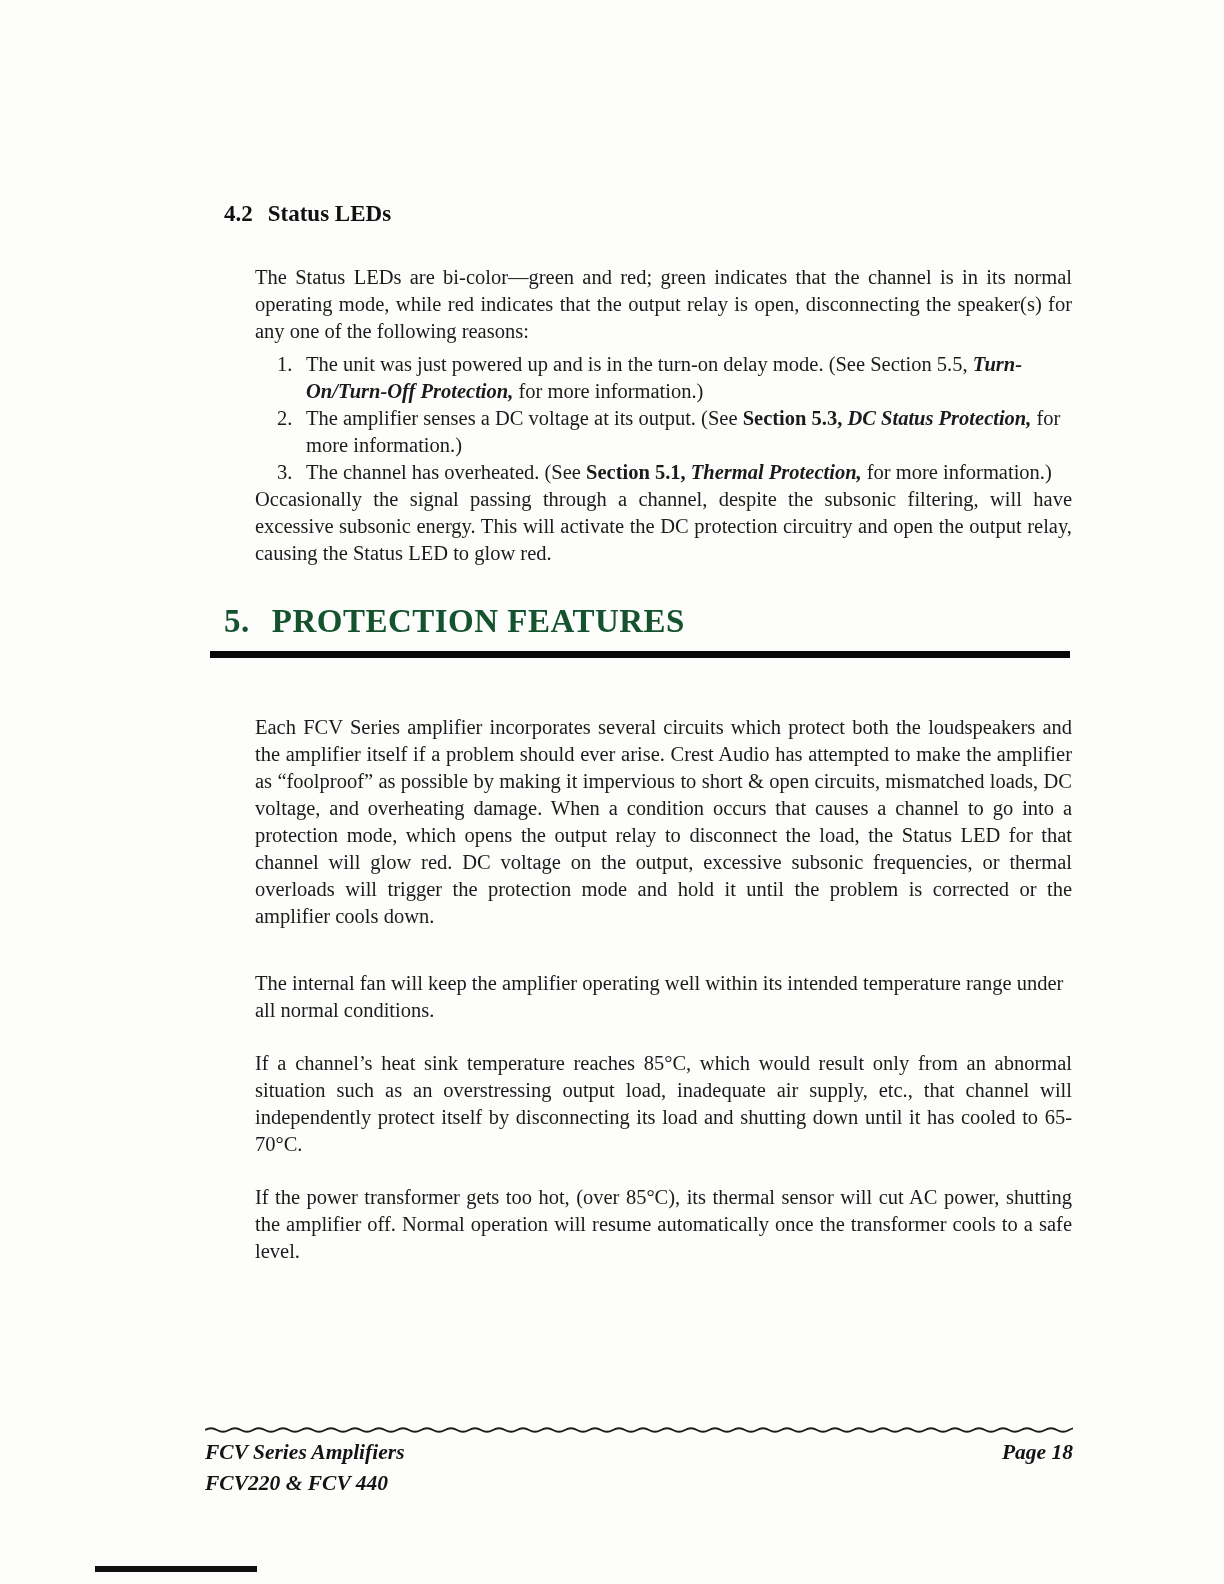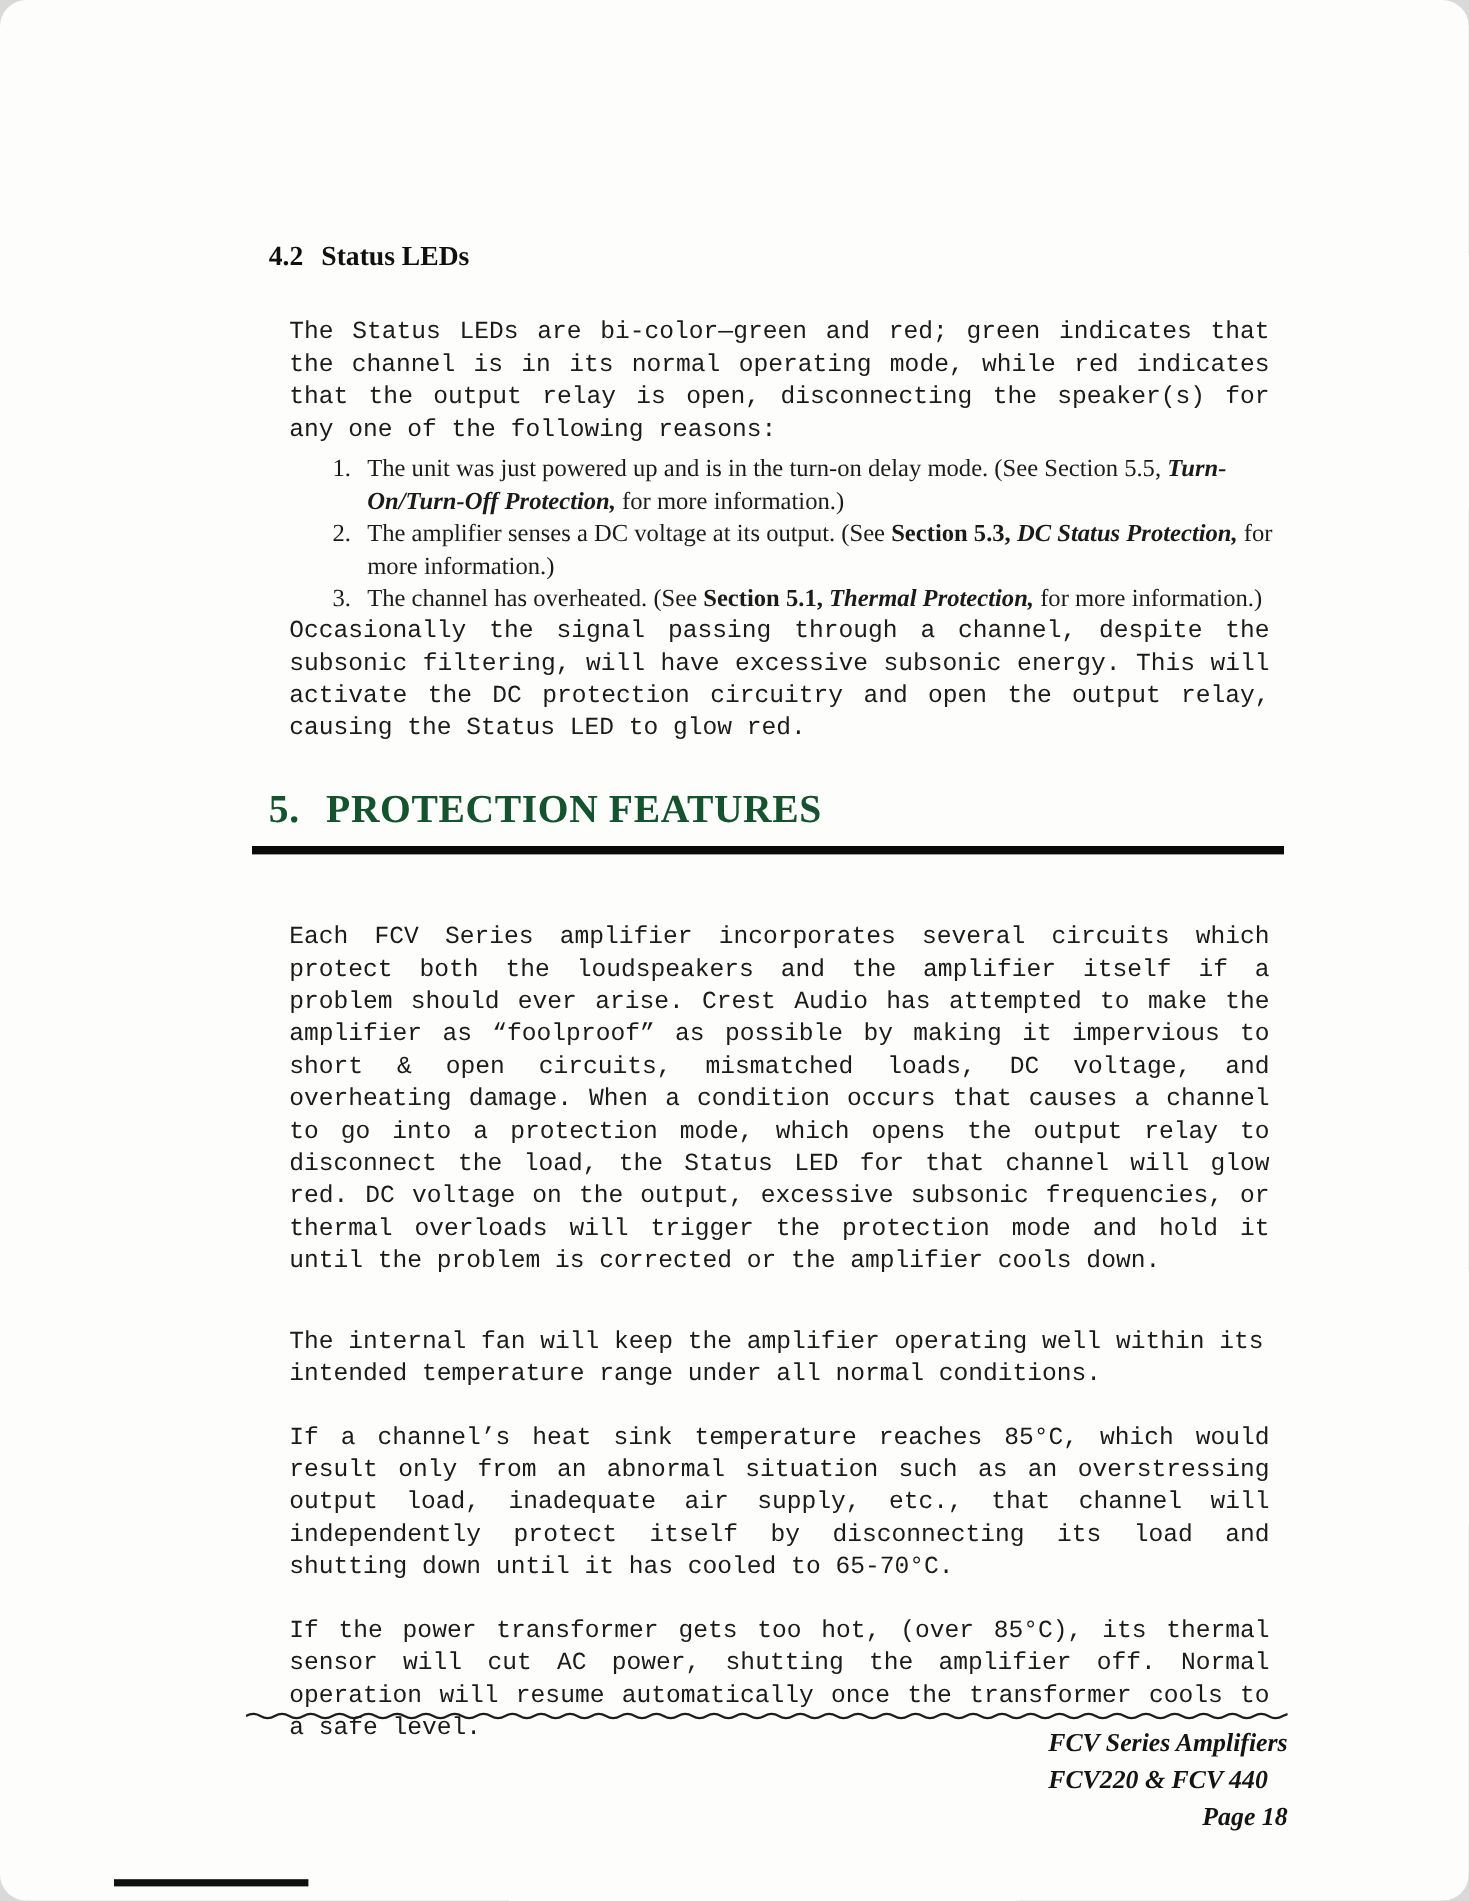--- a/index.html
+++ b/index.html
@@ -5,40 +5,39 @@
   * { margin:0; padding:0; box-sizing:border-box; }
   html, body { background:#d9d9d9; }
   .page {
     position:relative;
     width:1224px; height:1584px;
     margin:0 auto;
     background:#fdfdfb;
     font-family:"Liberation Serif", serif;
     color:#161616;
     overflow:hidden;
-    border-radius:22px;
   }
   .content {
     position:absolute;
     left:224px; top:200px;
     width:848px;
   }
   .h-sub {
     font-size:23px;
     font-weight:bold;
     line-height:28px;
     color:#101010;
   }
   .h-sub .num { display:inline-block; margin-right:15px; }
   .body {
     font-size:20.5px;
     line-height:27px;
     color:#1b1b1b;
   }
-  .indent { margin-left:17px; width:817px;font-family:Liberation Mono, monospace; }
+  .indent { margin-left:31px; width:817px; }
   .just { text-align:justify; }
   .intro { margin-top:36px; }
   .num-list {
     list-style:none;
     margin:6px 0 0 53px;
     width:795px;
   }
   .num-list li { display:flex; }
   .li-num { flex:none; width:29px; }
   .li-text { flex:1; }
@@ -65,23 +64,22 @@
   .p-gap { margin-top:26px; }
   .footer {
     position:absolute;
     left:205px; top:1425px;
     width:868px;
   }
   .footer-squiggle { display:block; width:868px; height:10px; }
   .footer-row {
     display:flex;
     justify-content:space-between;
-    align-items:flex-end;
+    align-items:flex-start;
     margin-top:2px;
-    flex-direction:column;
   }
   .footer-text {
     font-style:italic;
     font-weight:600;
     font-size:21.5px;
     line-height:31px;
     color:#141414;
   }
   .scan-bar {
     position:absolute;

